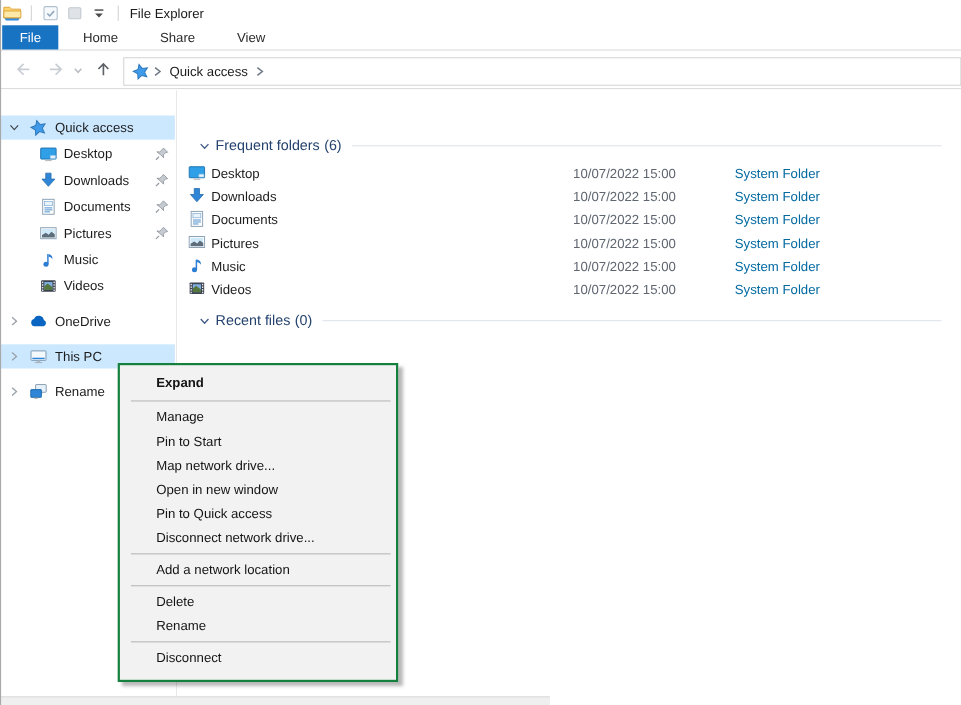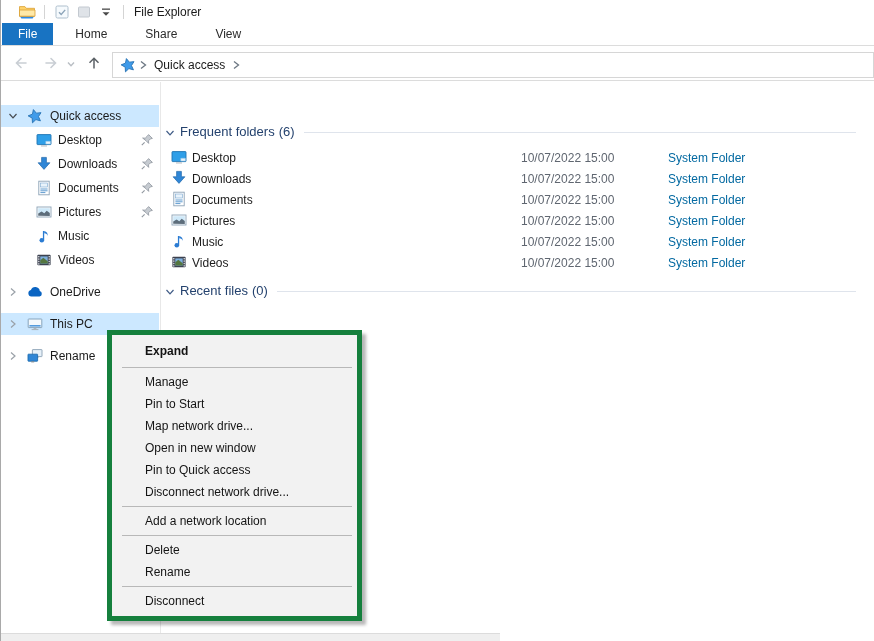--- a/index.html
+++ b/index.html
@@ -4,21 +4,21 @@
 <style>
   * { margin:0; padding:0; box-sizing:border-box; }
   html,body { width:874px; height:641px; }
   body {
     position:relative; overflow:hidden; background:#fff;
     font-family:"Liberation Sans", sans-serif; font-size:12px; color:#1b1b1b;
   }
   .left-border { position:absolute; left:0; top:0; bottom:0; width:1px; background:#a9a9a9; z-index:60; }
 
   
-  .titlebar { position:absolute; top:0; left:0; right:0; height:23px; display:flex; align-items:center; padding-left:16px; background:#fff; }
+  .titlebar { position:absolute; top:0; left:0; right:0; height:23px; display:flex; align-items:center; padding-left:0; background:#fff; }
   .tb-sep { width:1px; height:14px; background:#d4d4d4; margin:0 6px; }
   .tb-btn { display:flex; align-items:center; justify-content:center; width:18px; height:18px; margin:0 2px; }
   .tb-title { margin-left:4px; color:#1a1a1a; }
 
   
   .ribbon-tabs { position:absolute; top:23px; left:0; right:0; height:23px; border-bottom:1px solid #dcdcdc; display:flex; padding-left:2px; background:#fff; }
   .tab { padding:0 16px; line-height:22px; color:#2b2b2b; }
   .tab.active { background:#1873c2; color:#fff; }
   .tab + .tab { margin-left:6px;text-align:center; }
 
@@ -41,32 +41,32 @@
   .lvl0 .sr-label { left:50px; } .lvl1 .sr-label { left:58px; }
   .sr-pin { position:absolute; right:5px; top:4px; width:14px; height:14px; }
 
   
   .colheaders { position:absolute; left:161px; right:0; top:88px; height:24px; color:#4e5d77; }
   .ch { position:absolute; top:4px; }
   .ch-sep { position:absolute; top:3px; width:1px; height:19px; background:#e5e5e5; }
 
   
   .content { position:absolute; left:161px; top:82px; right:0; bottom:8px; background:#fff; }
-  .group-header { position:absolute; left:3px; right:18px; height:17px; display:flex; align-items:center; color:#24426e; font-size:13px; }
+  .group-header { position:absolute; left:19px; right:18px; height:17px; display:flex; align-items:center; color:#24426e; font-size:13px; }
   .gh-chev { width:12px; height:12px; margin-right:4px; margin-top:2px; }
   .gh-line { flex:1; height:1px; background:#dfe4ec; margin-left:9px; margin-top:2px; }
   .gh-count { margin-left:4px; }
   .file-row { position:absolute; left:0; right:0; height:21px; }
   .f-icon { position:absolute; left:10px; top:2px; width:16px; height:16px; }
   .f-name { position:absolute; left:31px; top:4px; color:#1c1c1c; }
   .f-date { position:absolute; left:360px; top:4px; color:#5f6670; }
   .f-type { position:absolute; left:507px; top:4px; color:#0369a1; }
 
   
-  .context-menu { position:absolute; left:107px; top:330px; width:255px; background:#f2f2f2; border:5px solid #15803d; box-shadow:4px 4px 3px rgba(0,0,0,0.28); padding:3px 0 4px 0; z-index:50; }
+  .context-menu { position:absolute; left:107px; top:330px; width:255px; background:#f2f2f2; border:2px solid #15803d; box-shadow:4px 4px 3px rgba(0,0,0,0.28); padding:3px 0 9px 0; z-index:50; }
   .menu-item { height:22px; line-height:22px; padding-left:33px; color:#141414; }
   .menu-item.default { font-weight:bold; height:26px; line-height:26px; }
   .menu-sep { height:1px; background:#b8b8b8; margin:3px 5px 3px 10px; }
 
   
   .statusbar { position:absolute; left:0; bottom:0; width:500px; height:8px; background:#efefef; border-top:1px solid #dcdcdc; }
 
   svg { display:block; }
 </style>
 </head>

